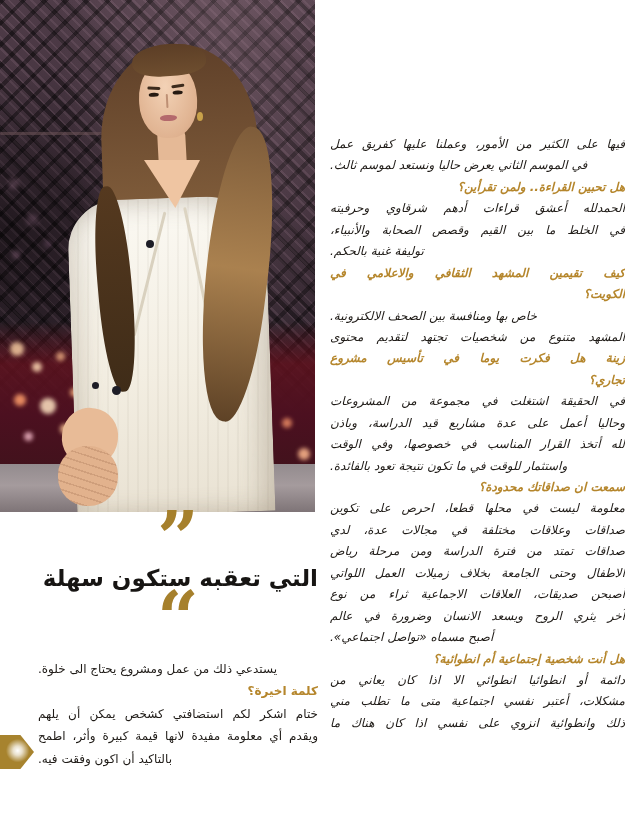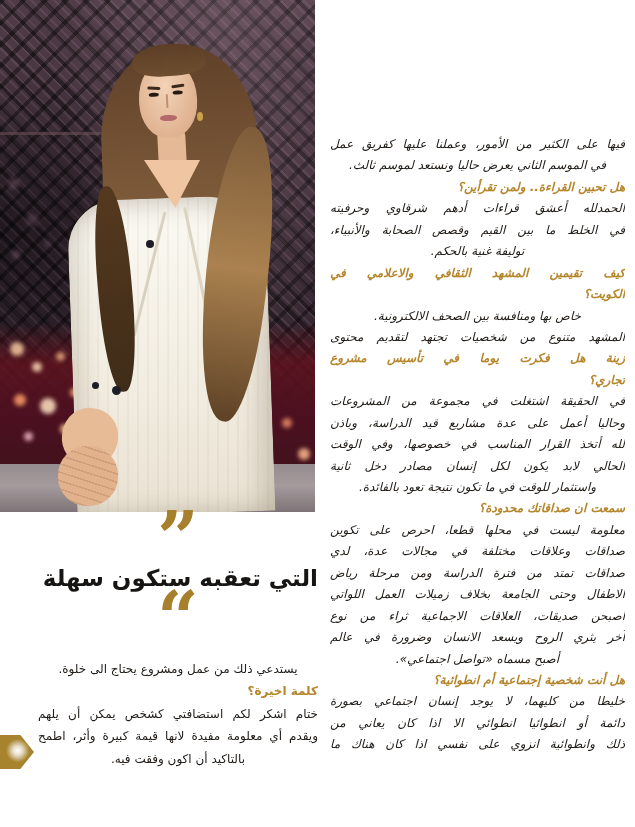--- a/index.html
+++ b/index.html
@@ -59,21 +59,21 @@
     background-image:repeating-linear-gradient(18deg, rgba(150,100,70,.25) 0 1.5px, transparent 1.5px 8px);}
   .btn{position:absolute;border-radius:50%;background:#1d1d26;}
   .btn.b1{left:146px;top:240px;width:8px;height:8px;}
   .btn.b2{left:112px;top:386px;width:9px;height:9px;}
   .btn.b3{left:92px;top:382px;width:7px;height:7px;}
 
   
   .col{position:absolute;color:#1f1b17;font-size:12px;direction:rtl;}
   .col .line{height:21.45px;line-height:21.45px;overflow:hidden;text-align:justify;text-justify:inter-word;}
   .col .body-justify{text-align-last:justify;}
-  .col .body-end{text-align:center;}
+  .col .body-end{text-align:left;}
   .col .heading-justify,.col .heading-end{font-weight:bold;color:#b5862c;}
   .col .heading-justify{text-align-last:justify;}
   .col .heading-end{text-align:right;}
   .col-right{left:330px;top:134px;width:295px;font-style:italic;}
   .col-left{left:38px;top:658px;width:280px;}
   .col-left .line{height:22.4px;line-height:22.4px;}
 
   
   .pullquote{position:absolute;left:38px;top:516px;width:280px;text-align:center;direction:rtl;}
   .qmark{color:#a6802c;font-size:72px;line-height:.62;height:44px;font-weight:bold;font-family:"DejaVu Serif",serif;}
@@ -154,33 +154,32 @@
       <div class="line body-end">توليفة غنية بالحكم.</div>
       <div class="line heading-justify">كيف تقيمين المشهد الثقافي والاعلامي في</div>
       <div class="line heading-end">الكويت؟</div>
       <div class="line body-end">خاص بها ومنافسة بين الصحف الالكترونية.</div>
       <div class="line body-justify">المشهد متنوع من شخصيات تجتهد لتقديم محتوى</div>
       <div class="line heading-justify">زينة هل فكرت يوما في تأسيس مشروع</div>
       <div class="line heading-end">تجاري؟</div>
       <div class="line body-justify">في الحقيقة اشتغلت في مجموعة من المشروعات</div>
       <div class="line body-justify">وحاليا أعمل على عدة مشاريع قيد الدراسة، وباذن</div>
       <div class="line body-justify">لله أتخذ القرار المناسب في خصوصها، وفي الوقت</div>
-      <div class="line body-justify">الحالي لابد يكون لكل إنسان مصادر دخل ثانية</div>
       <div class="line body-end">واستثمار للوقت في ما تكون نتيجة تعود بالفائدة.</div>
       <div class="line heading-end">سمعت ان صداقاتك محدودة؟</div>
       <div class="line body-justify">معلومة ليست في محلها قطعا، احرص على تكوين</div>
       <div class="line body-justify">صداقات وعلاقات مختلفة في مجالات عدة، لدي</div>
       <div class="line body-justify">صداقات تمتد من فترة الدراسة ومن مرحلة رياض</div>
       <div class="line body-justify">الاطفال وحتى الجامعة بخلاف زميلات العمل اللواتي</div>
       <div class="line body-justify">أصبحن صديقات، العلاقات الاجماعية ثراء من نوع</div>
       <div class="line body-justify">آخر يثري الروح ويسعد الانسان وضرورة في عالم</div>
       <div class="line body-end">أصبح مسماه «تواصل اجتماعي».</div>
       <div class="line heading-end">هل أنت شخصية إجتماعية أم انطوائية؟</div>
-      <div class="line body-justify">خليطا من كليهما، لا يوجد إنسان اجتماعي بصورة</div>
       <div class="line body-justify">دائمة أو انطوائيا انطوائي الا اذا كان يعاني من</div>
+      <div class="line body-justify">مشكلات، أعتبر نفسي اجتماعية متى ما تطلب مني</div>
       <div class="line body-justify">ذلك وانطوائية انزوي على نفسي اذا كان هناك ما</div>
     </div>
 
   <div class="pullquote">
     <div class="qmark top">”</div>
     <div class="qtext">
       <div>التي تعقبه ستكون سهلة</div>
     </div>
     <div class="qmark bottom">“</div>
   </div>

